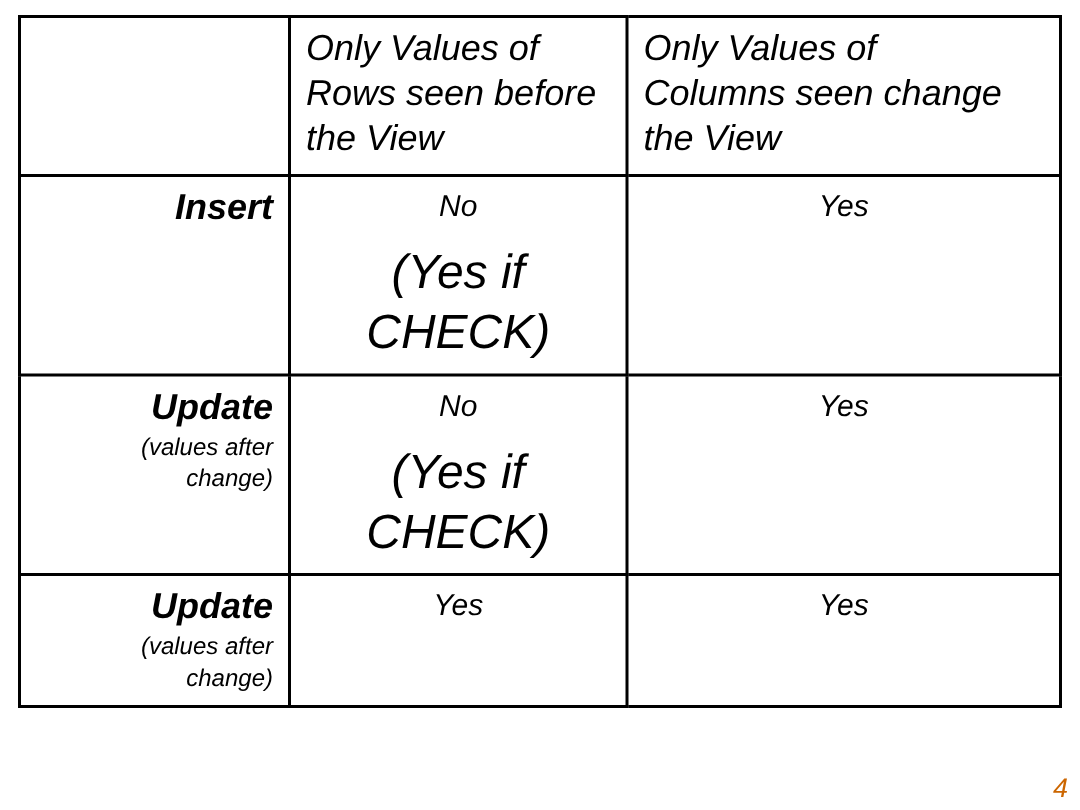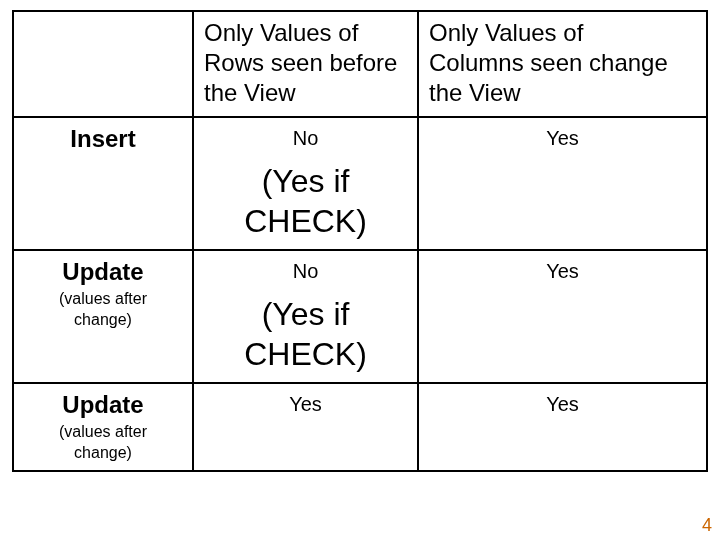--- a/index.html
+++ b/index.html
@@ -10,20 +10,21 @@
     background: #fff;
     font-family: "Comic Sans MS", "Comic Sans", cursive, sans-serif;
     color: #000;
     overflow: hidden;
   }
   .slide {
     position: relative;
     width: 714px;
     height: 540px;
     box-sizing: border-box;
+    font-style: italic;
   }
   table.view-table {
     position: absolute;
     left: 12px;
     top: 10px;
     width: 694px;
     border-collapse: collapse;
     table-layout: fixed;
   }
   table.view-table col.c0 { width: 180px; }
@@ -40,21 +41,21 @@
 
   
   .hdr {
     font-weight: normal;
     text-align: left;
   }
   .hdr .line { display: block; }
 
   
   td.rowlabel {
-    text-align: center;
+    text-align: right;
     vertical-align: top;
     font-weight: bold;
     border-radius: 26px;
   }
   td.rowlabel .main { font-size: 24px; display: block; }
   td.rowlabel .sub  { font-size: 16px; font-weight: normal; display: block; line-height: 1.2; margin-top: 2px;}
 
   
   td.center {
     text-align: center;

